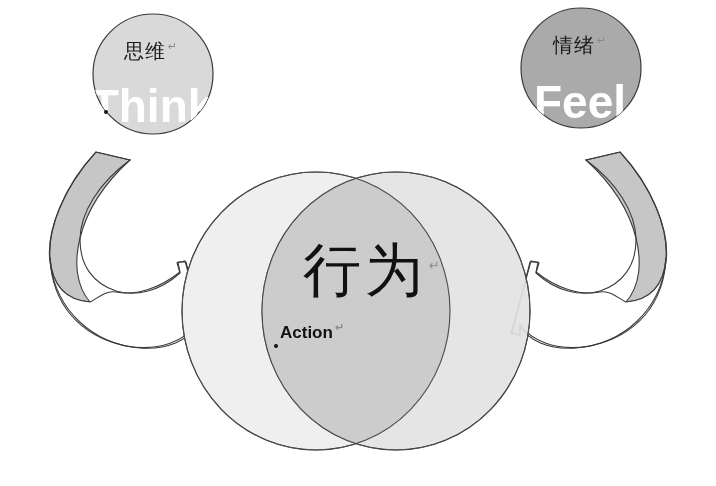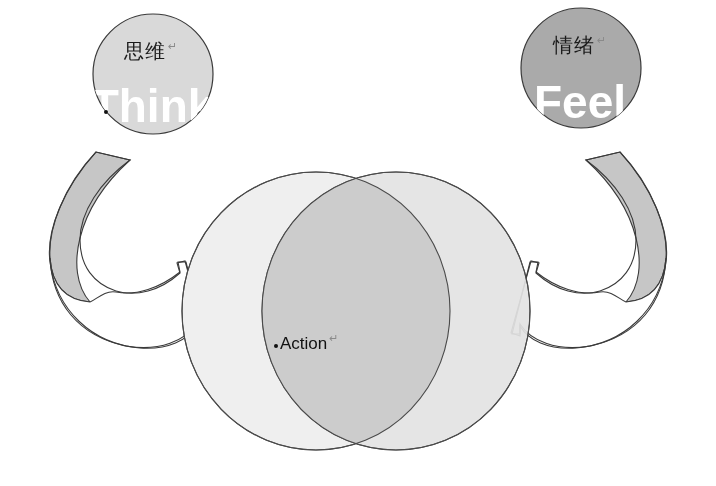--- a/index.html
+++ b/index.html
@@ -50,23 +50,22 @@
     color: #111111;
     letter-spacing: 4px;
     font-weight: 400;
   }
   .center-cjk .pilcrow {
     font-size: 13px;
   }
   .action-label {
     font-family: "Liberation Sans", "DejaVu Sans", sans-serif;
     font-size: 17px;
-    font-weight: normal;
+    font-weight: bold;
     color: #111111;
-    margin-top: 11px;
   }
   .caption {
     font-family: "DejaVu Sans", "Liberation Sans", sans-serif;
     font-size: 12px;
     font-weight: bold;
     color: #14307a;
     letter-spacing: 0px;
   }
   .caption .pilcrow {
     color: #14307a;
@@ -204,20 +203,23 @@
   </svg>
 
   <div class="lbl cjk-node-label" style="left:553px; top:32px;">
     <span>情绪</span><span class="pilcrow">↵</span>
   </div>
 
   <div class="lbl cjk-node-label" style="left:124px; top:38px;">
     <span>思维</span><span class="pilcrow">↵</span>
   </div>
 
+  <div class="lbl center-cjk" style="left:303px; top:232px;">
+    <span>行为</span><span class="pilcrow">↵</span>
+  </div>
 
   <div class="lbl action-label" style="left:280px; top:321px;">
     <span>Action</span><span class="pilcrow">↵</span>
   </div>
 
   <div class="anchor-dot" style="left:274px; top:344px;"></div>
   <div class="anchor-dot" style="left:104px; top:110px;"></div>
 
 
 </div>

